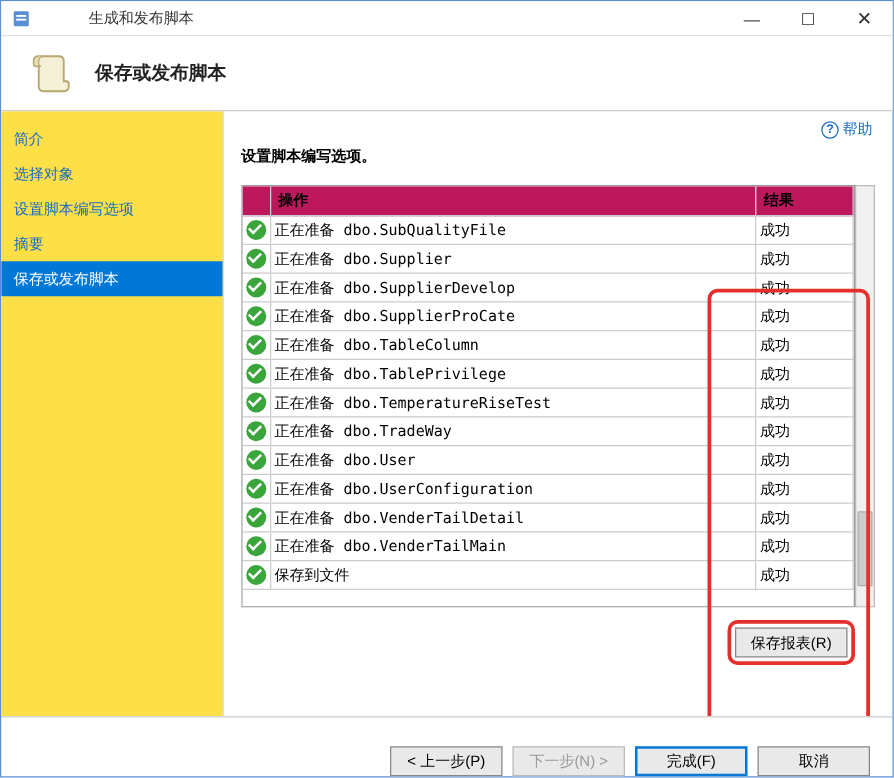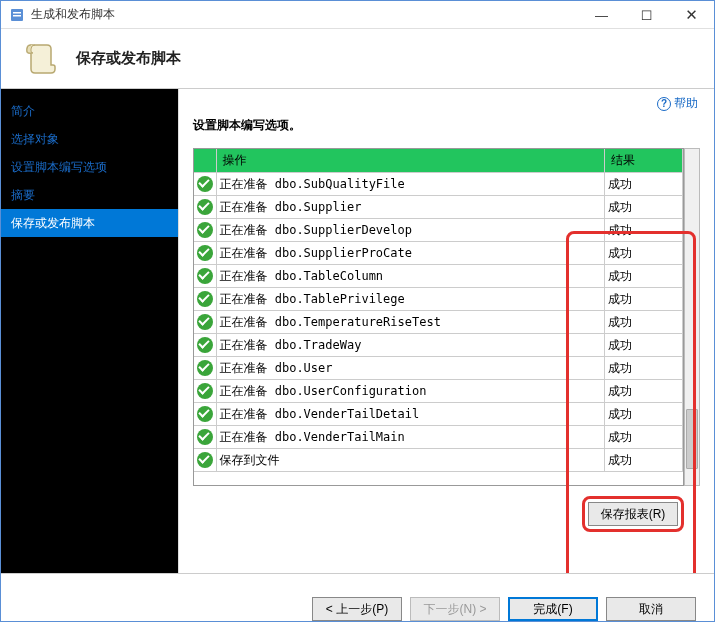--- a/index.html
+++ b/index.html
@@ -1,48 +1,48 @@
 <!DOCTYPE html>
 <html><head>
   <meta charset="utf-8">
   <style>
     * { margin: 0; padding: 0; box-sizing: border-box; }
     body { font-family: "Microsoft YaHei", "SimSun", Arial, sans-serif; font-size: 12px; background: #fff; }
     .window { width: 715px; height: 622px; border: 1px solid #5a8fd6; display: flex; flex-direction: column; position: relative; }
     
-    .titlebar { height: 28px; background: #fff; display: flex; align-items: center; padding: 0 0 0 8px; border-bottom: 1px solid #e0e0e0; }
+    .titlebar { height: 28px; background: #fff; display: flex; align-items: center; padding: 0 0 0 8px; border-bottom: 1px solid #e0e0e0; gap: 40px; }
     .titlebar-icon { width: 16px; height: 16px; margin-right: 6px; display: flex; align-items: center; justify-content: center; }
     .titlebar-icon svg { width:16px; height:16px; }
     .titlebar-text { flex: 1; font-size: 12px; color: #333; }
     .win-controls { display: flex; height: 100%; }
     .win-btn { width: 45px; height: 28px; display: flex; align-items: center; justify-content: center; font-family: Arial; font-size: 13px; color: #333; cursor: default; }
     .win-btn.close { font-size: 15px; }
 
     .header { height: 60px; display: flex; align-items: center; padding: 0 20px; background: #fff; border-bottom: 1px solid #ccc; }
     .header-icon { width: 40px; height: 40px; margin-right: 15px; display:flex; align-items:center; justify-content:center; }
     .header-title { font-size: 15px; font-weight: bold; color: #222; }
 
     .body { flex: 1; display: flex; overflow: hidden; }
     
-    .sidebar { width: 178px; background: #000000; border-right: 1px solid #ddd; padding-top: 8px; }
+    .sidebar { width: 178px; background: #fde047; border-right: 1px solid #ddd; padding-top: 8px; }
     .nav-item { padding: 4px 10px; color: #1a6bc7; cursor: pointer; font-size: 12px; line-height: 20px; }
     .nav-item.selected { background: #0078d7; color: #fff; }
 
     .main { flex: 1; display: flex; flex-direction: column; padding: 10px 14px 0 14px; position: relative; }
     .help-link { position: absolute; top: 6px; right: 16px; color: #1a6bc7; display: flex; align-items: center; gap: 3px; font-size:12px; }
     .help-circle { width: 14px; height: 14px; border-radius: 50%; border: 1.5px solid #1a6bc7; display: inline-flex; align-items: center; justify-content: center; font-size: 10px; color: #1a6bc7; font-weight: bold; }
     .main-heading { font-size: 12px; font-weight: bold; margin: 18px 0 14px 0; }
 
     .table-wrap { flex: 1; border: 0; overflow: hidden; position: relative; }
     .table-scroll { position: absolute; inset: 0 16px 0 0; border: 1px solid #999; overflow-y: auto; overflow-x: hidden; }
     .scrollbar-track { position: absolute; right: 0; top: 0; bottom: 0; width: 16px; background: #f0f0f0; border: 1px solid #bbb; }
     .scrollbar-thumb { position: absolute; left: 1px; right: 1px; background: #ccc; border: 1px solid #aaa; border-radius: 1px; }
     
     table { width: 100%; border-collapse: collapse; table-layout: fixed; }
-    th { background: #22c55e; text-align: left; padding: 3px 6px; font-weight: normal; border-right: 1px solid #ccc; border-bottom: 1px solid #ccc; font-size: 12px; height: 22px; }
+    th { background: #be185d; text-align: left; padding: 3px 6px; font-weight: bold; border-right: 1px solid #ccc; border-bottom: 1px solid #ccc; font-size: 12px; height: 22px; }
     td { padding: 2px 3px; border-right: 1px solid #ccc; border-bottom: 1px solid #ccc; font-size: 12px; height: 23px; vertical-align: middle; font-family: "SimSun", monospace; }
     .col-icon { width: 22px; text-align: center; }
     .col-action { width: auto; }
     .col-result { width: 78px; }
     
     .check-icon { display: inline-block; width: 16px; height: 16px; border-radius: 50%; background: #3aa53a; position: relative; vertical-align: middle; }
     .check-icon::after { content: ""; position: absolute; left: 4px; top: 1px; width: 4px; height: 8px; border: solid #fff; border-width: 0 2px 2px 0; transform: rotate(45deg); }
     
     .highlight-results { position: absolute; border: 3px solid #e3302d; border-radius: 8px; pointer-events: none; top: 142px; right: 18px; width: 130px; height: 368px; }
 

